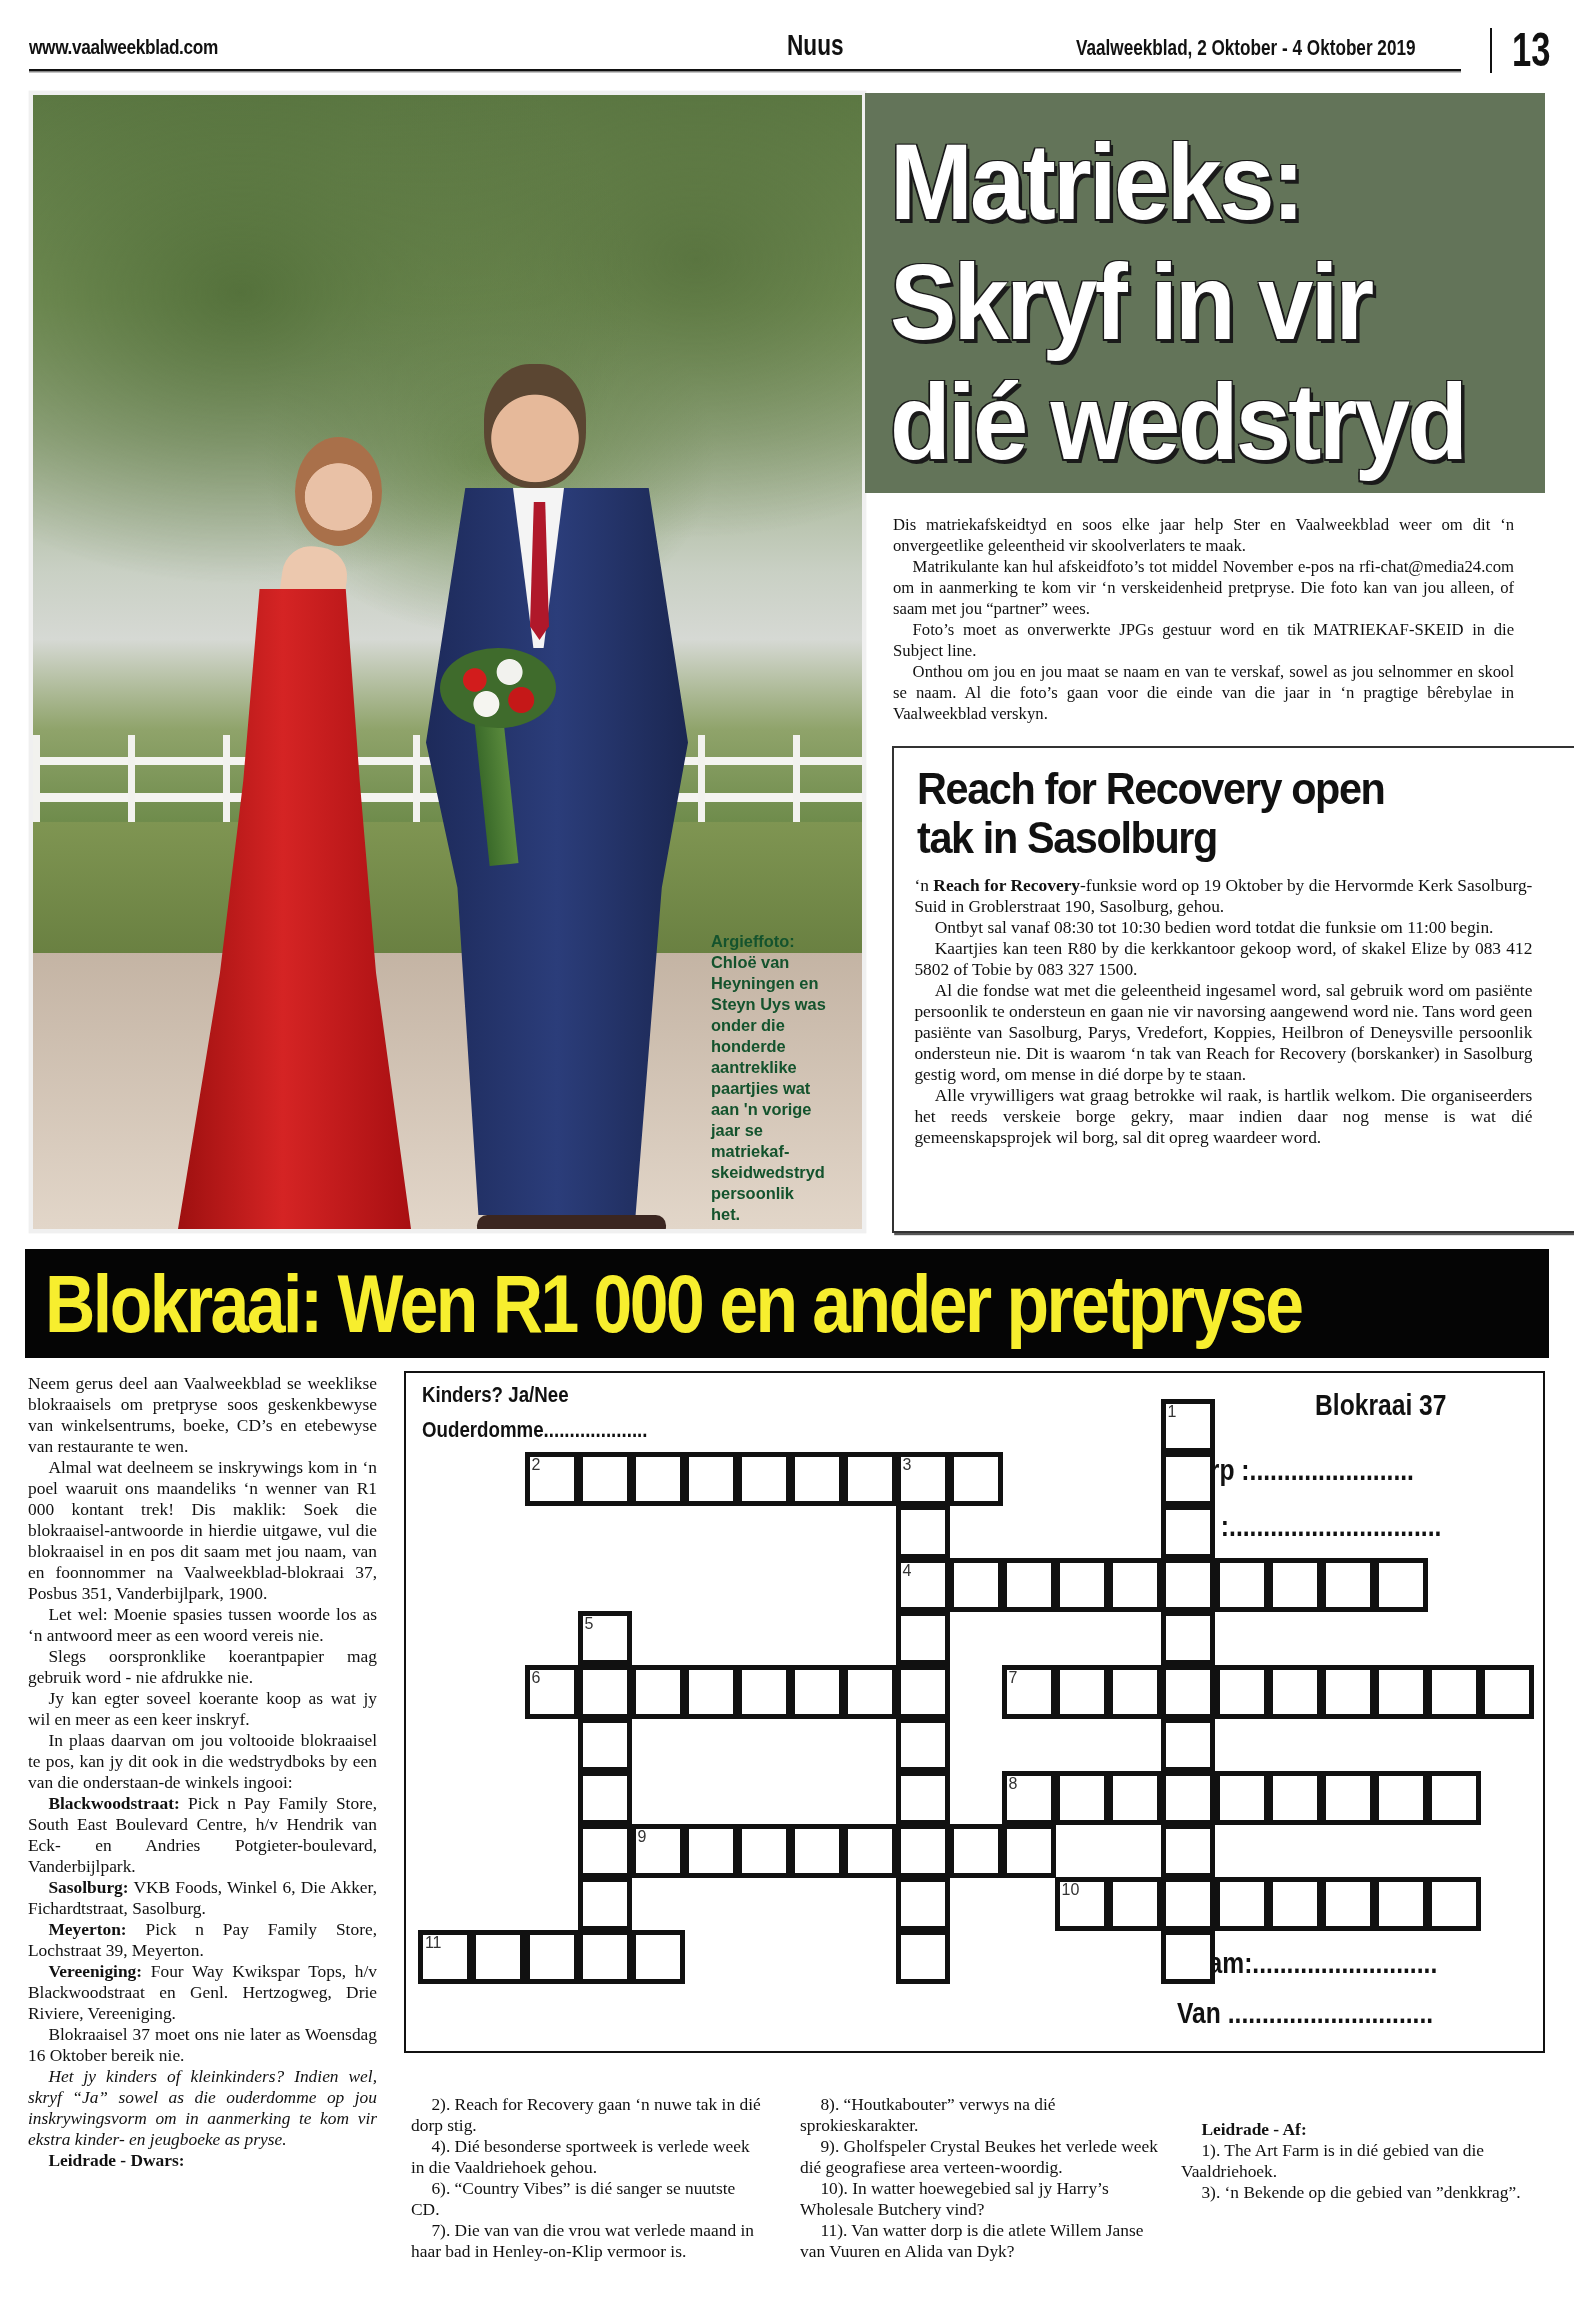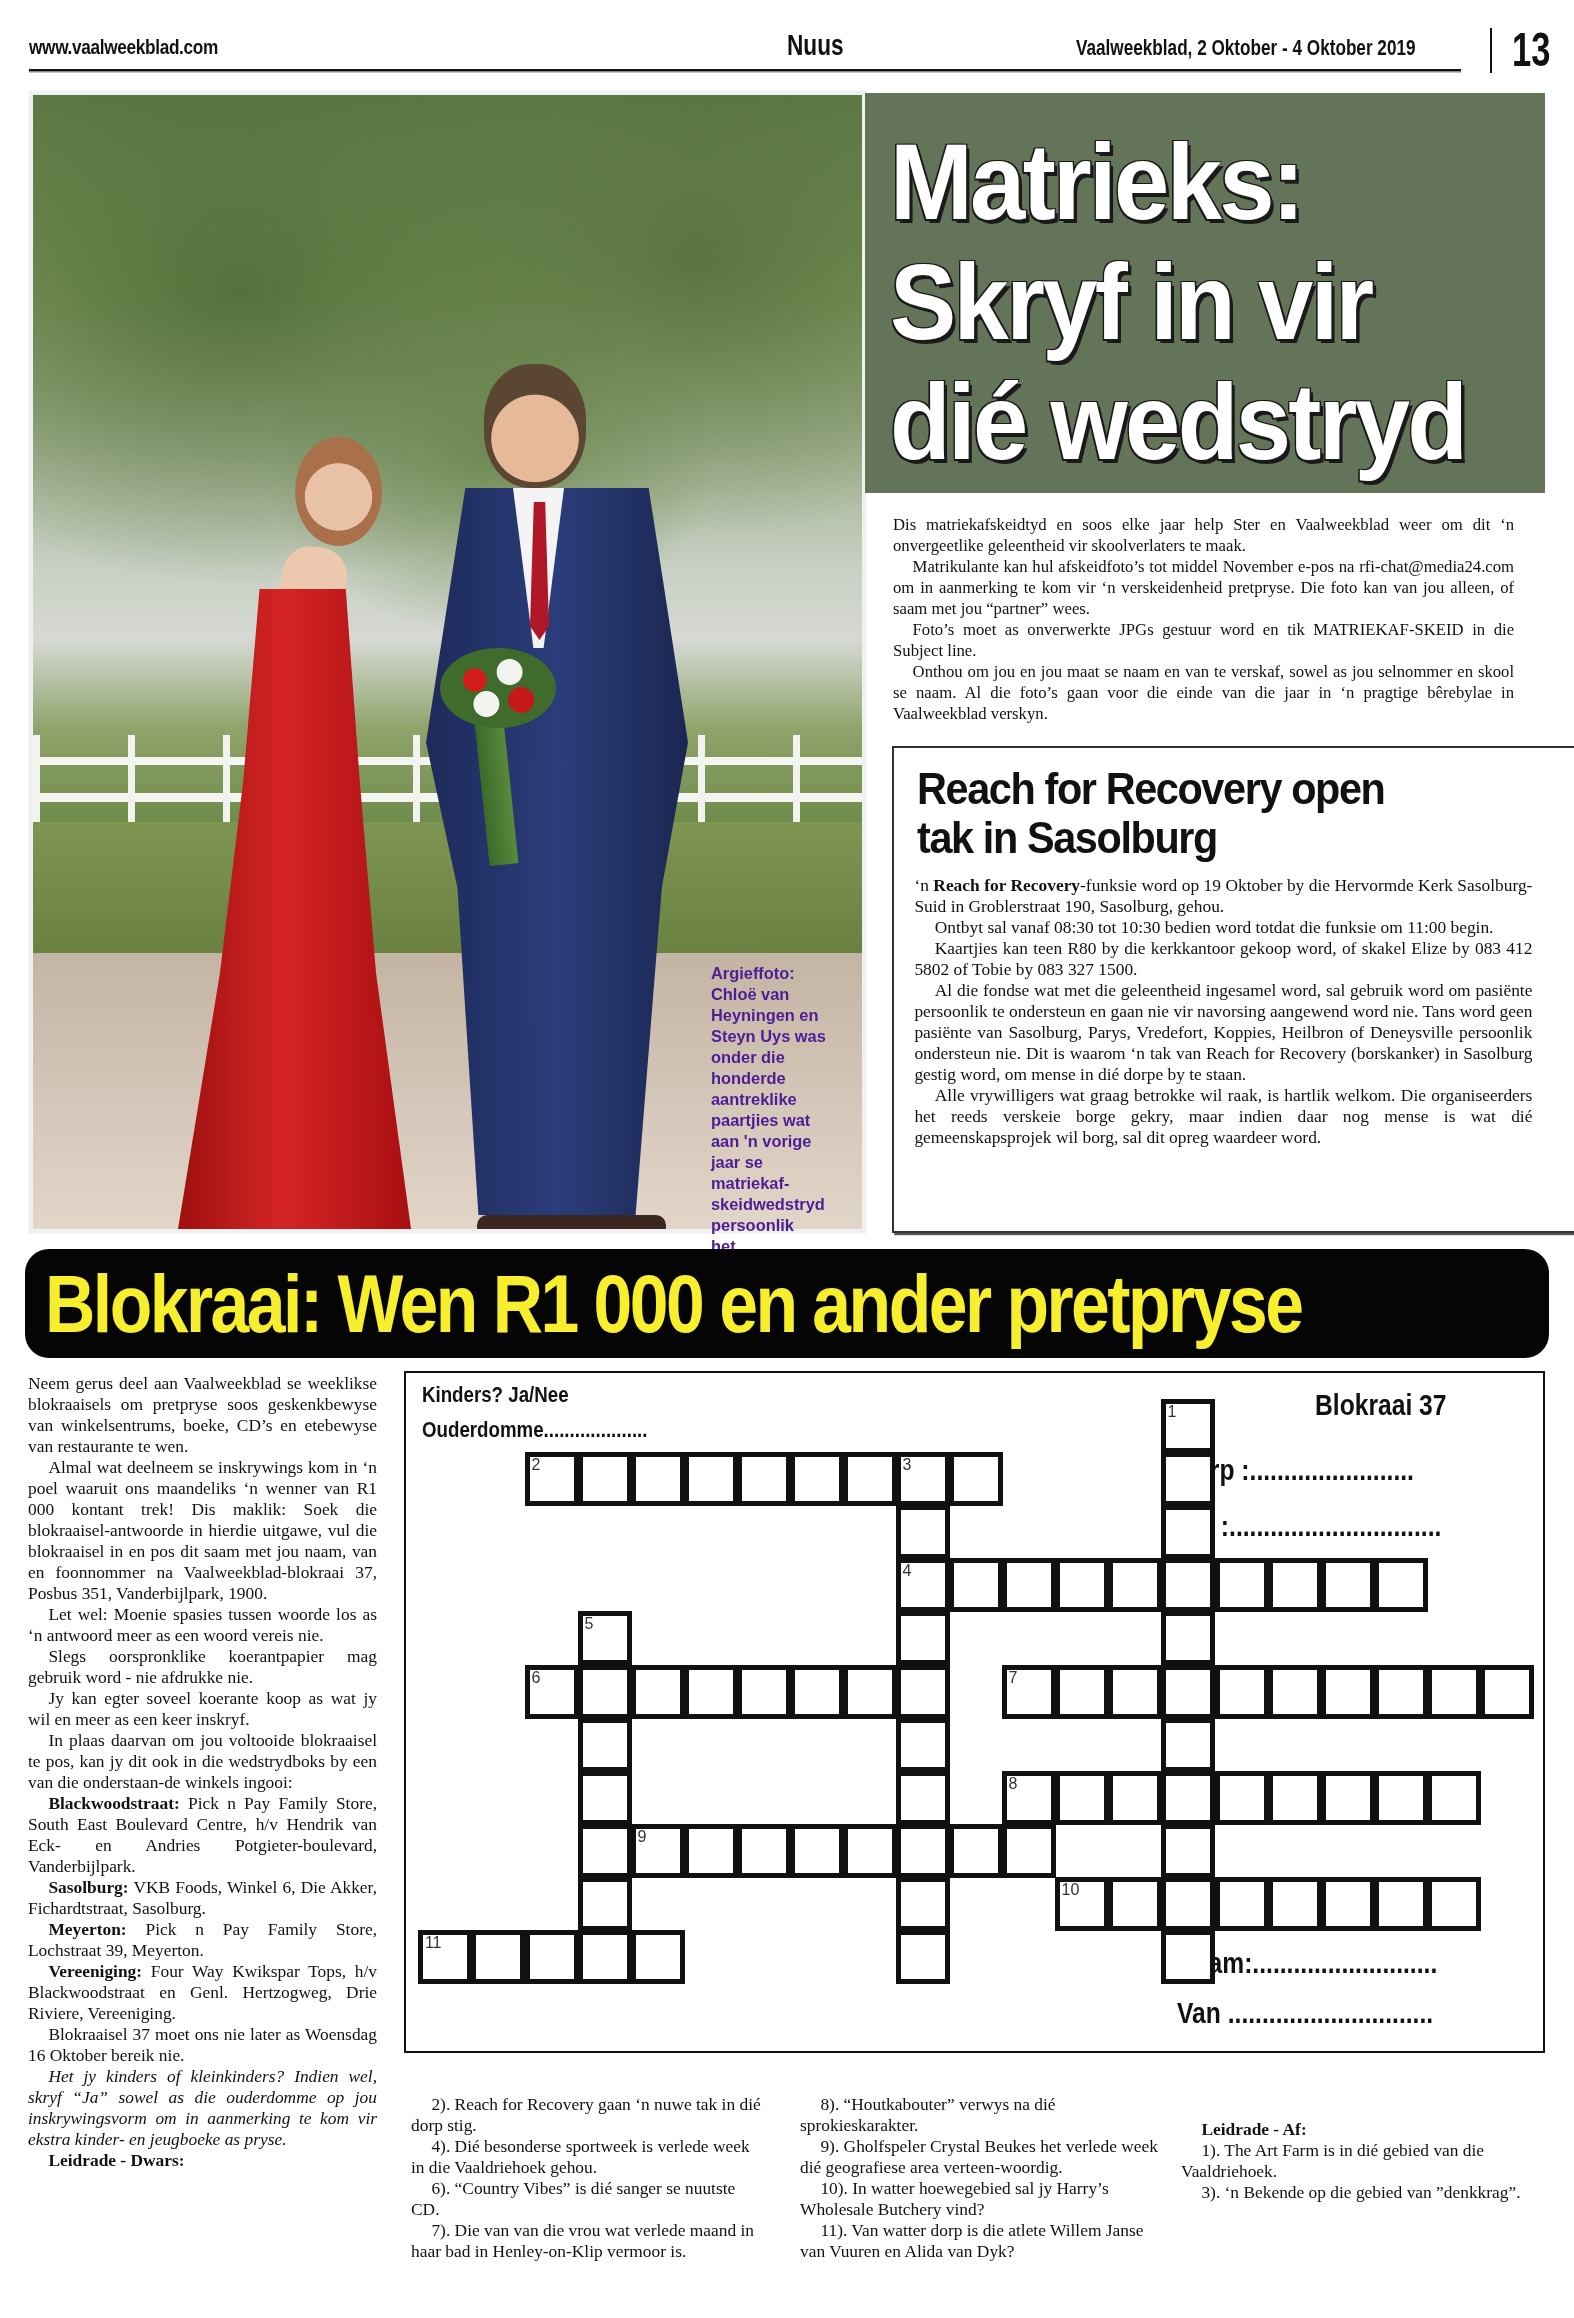--- a/index.html
+++ b/index.html
@@ -23,35 +23,35 @@
   .photo .dress { position: absolute; left: 145px; top: 494px; width: 233px; height: 640px; background: linear-gradient(90deg, #9e1010, #d52424 45%, #a80f12); clip-path: polygon(35% 0, 72% 0, 78% 30%, 85% 60%, 100% 100%, 0 100%, 18% 60%, 28% 30%); }
   .photo .woman-head { position: absolute; left: 262px; top: 342px; width: 87px; height: 109px; border-radius: 50%; background: radial-gradient(circle at 50% 55%, #e9c1a6 0 45%, #a9704a 46% 100%); }
   .photo .woman-arm { position: absolute; left: 240px; top: 451px; width: 65px; height: 189px; background: #ecc8ae; border-radius: 29px; transform: rotate(8deg); }
   .photo .suit { position: absolute; left: 393px; top: 393px; width: 262px; height: 727px; background: linear-gradient(90deg, #1d2a5a, #2b3d7a 50%, #1b2752); clip-path: polygon(15% 0, 85% 0, 100% 35%, 90% 55%, 80% 100%, 20% 100%, 12% 55%, 0 35%); }
   .photo .man-head { position: absolute; left: 451px; top: 269px; width: 102px; height: 124px; border-radius: 45%; background: radial-gradient(circle at 50% 60%, #e6b99a 0 48%, #5b4632 49% 100%); }
   .photo .shirt { position: absolute; left: 480px; top: 393px; width: 51px; height: 160px; background: #f4f4f4; clip-path: polygon(0 0, 100% 0, 60% 100%, 40% 100%); }
   .photo .tie { position: absolute; left: 497px; top: 407px; width: 19px; height: 138px; background: #b0182a; clip-path: polygon(20% 0, 80% 0, 100% 90%, 50% 100%, 0 90%); }
   .photo .bouquet { position: absolute; left: 407px; top: 553px; width: 116px; height: 80px; border-radius: 50%; background: radial-gradient(circle at 30% 40%, #d21c1c 0 12%, transparent 13%), radial-gradient(circle at 60% 30%, #f2f2ee 0 14%, transparent 15%), radial-gradient(circle at 70% 65%, #c51818 0 13%, transparent 14%), radial-gradient(circle at 40% 70%, #f5f5f0 0 14%, transparent 15%), #3f6b2c; }
   .photo .stems { position: absolute; left: 449px; top: 625px; width: 29px; height: 145px; background: linear-gradient(90deg, #3a6a2a, #5a8a3c); transform: rotate(-6deg); }
   .photo .shoes { position: absolute; left: 444px; top: 1120px; width: 189px; height: 22px; background: #3b2620; border-radius: 10.2px; }
-  .caption { position: absolute; left: 711px; top: 963px; width: 145px; font-family: "Liberation Sans", sans-serif; font-weight: bold; font-size: 16.4px; line-height: 21px; color: #4c1d95; }
+  .caption { position: absolute; left: 711px; top: 931px; width: 145px; font-family: "Liberation Sans", sans-serif; font-weight: bold; font-size: 16.4px; line-height: 21px; color: #14532d; }
 
   .green-box { position: absolute; left: 865px; top: 93px; width: 680px; height: 400px; background: #637459; }
   .green-box h1 { position: absolute; left: 25px; top: 29px; font-family: "Liberation Sans", sans-serif; font-weight: bold; color: #fff; font-size: 108px; line-height: 120px; letter-spacing: -2.9px; transform: scaleX(0.92); transform-origin: left top; text-shadow: 3.6px 3.6px 0 #1a1a1a, -1.5px -1.5px 0 #1a1a1a, 1.5px -1.5px 0 #1a1a1a, -1.5px 1.5px 0 #1a1a1a; white-space: nowrap; }
 
   .matric-body { position: absolute; left: 893px; top: 514px; width: 647px; font-size: 17.4px; line-height: 21px; text-align: justify; transform: scaleX(0.96); transform-origin: left; }
   .matric-body p { text-indent: 0; }
   .matric-body p + p { text-indent: 20.4px; }
 
   .reach-box { position: absolute; left: 892px; top: 746px; width: 728px; height: 487px; border: 2.2px solid #333; box-shadow: 2.2px 2.2px 0 #555; }
   .reach-box h2 { position: absolute; left: 23px; top: 16px; font-family: "Liberation Sans", sans-serif; font-weight: bold; font-size: 45px; line-height: 49px; letter-spacing: -1.5px; transform: scaleX(0.92); transform-origin: left top; white-space: nowrap; }
   .reach-body { position: absolute; left: 20.4px; top: 127px; width: 618px; font-size: 17.4px; line-height: 21px; text-align: justify; }
   .reach-body p + p { text-indent: 20.4px; }
 
-  .banner { position: absolute; left: 25px; top: 1249px; width: 1524px; height: 109px; background: #050505; border-radius: 24px; }
+  .banner { position: absolute; left: 25px; top: 1249px; width: 1524px; height: 109px; background: #050505; }
   .banner span { position: absolute; left: 20.4px; top: 8.7px; font-family: "Liberation Sans", sans-serif; font-weight: bold; font-size: 81px; color: #f7ee2e; letter-spacing: -2.9px; transform: scaleX(0.86); transform-origin: left top; white-space: nowrap; }
 
   .left-col { position: absolute; left: 28px; top: 1373px; width: 349px; font-size: 17.4px; line-height: 21px; text-align: justify; }
   .left-col p + p { text-indent: 20.4px; }
   .left-col .ital { font-style: italic; }
 
   .puzzle { position: absolute; left: 404px; top: 1371px; width: 1141px; height: 682px; border: 2.2px solid #111; }
   .puzzle .lbl { position: absolute; font-family: "Liberation Sans", sans-serif; font-weight: bold; color: #111; white-space: nowrap; transform-origin: left top; }
   .cell { position: absolute; width: 54px; height: 54px; border: 5.1px solid #111; background: #fff; }
   .cell .num { position: absolute; left: 1.5px; top: -1.5px; font-family: "Liberation Sans", sans-serif; font-size: 16px; color: #333; }

